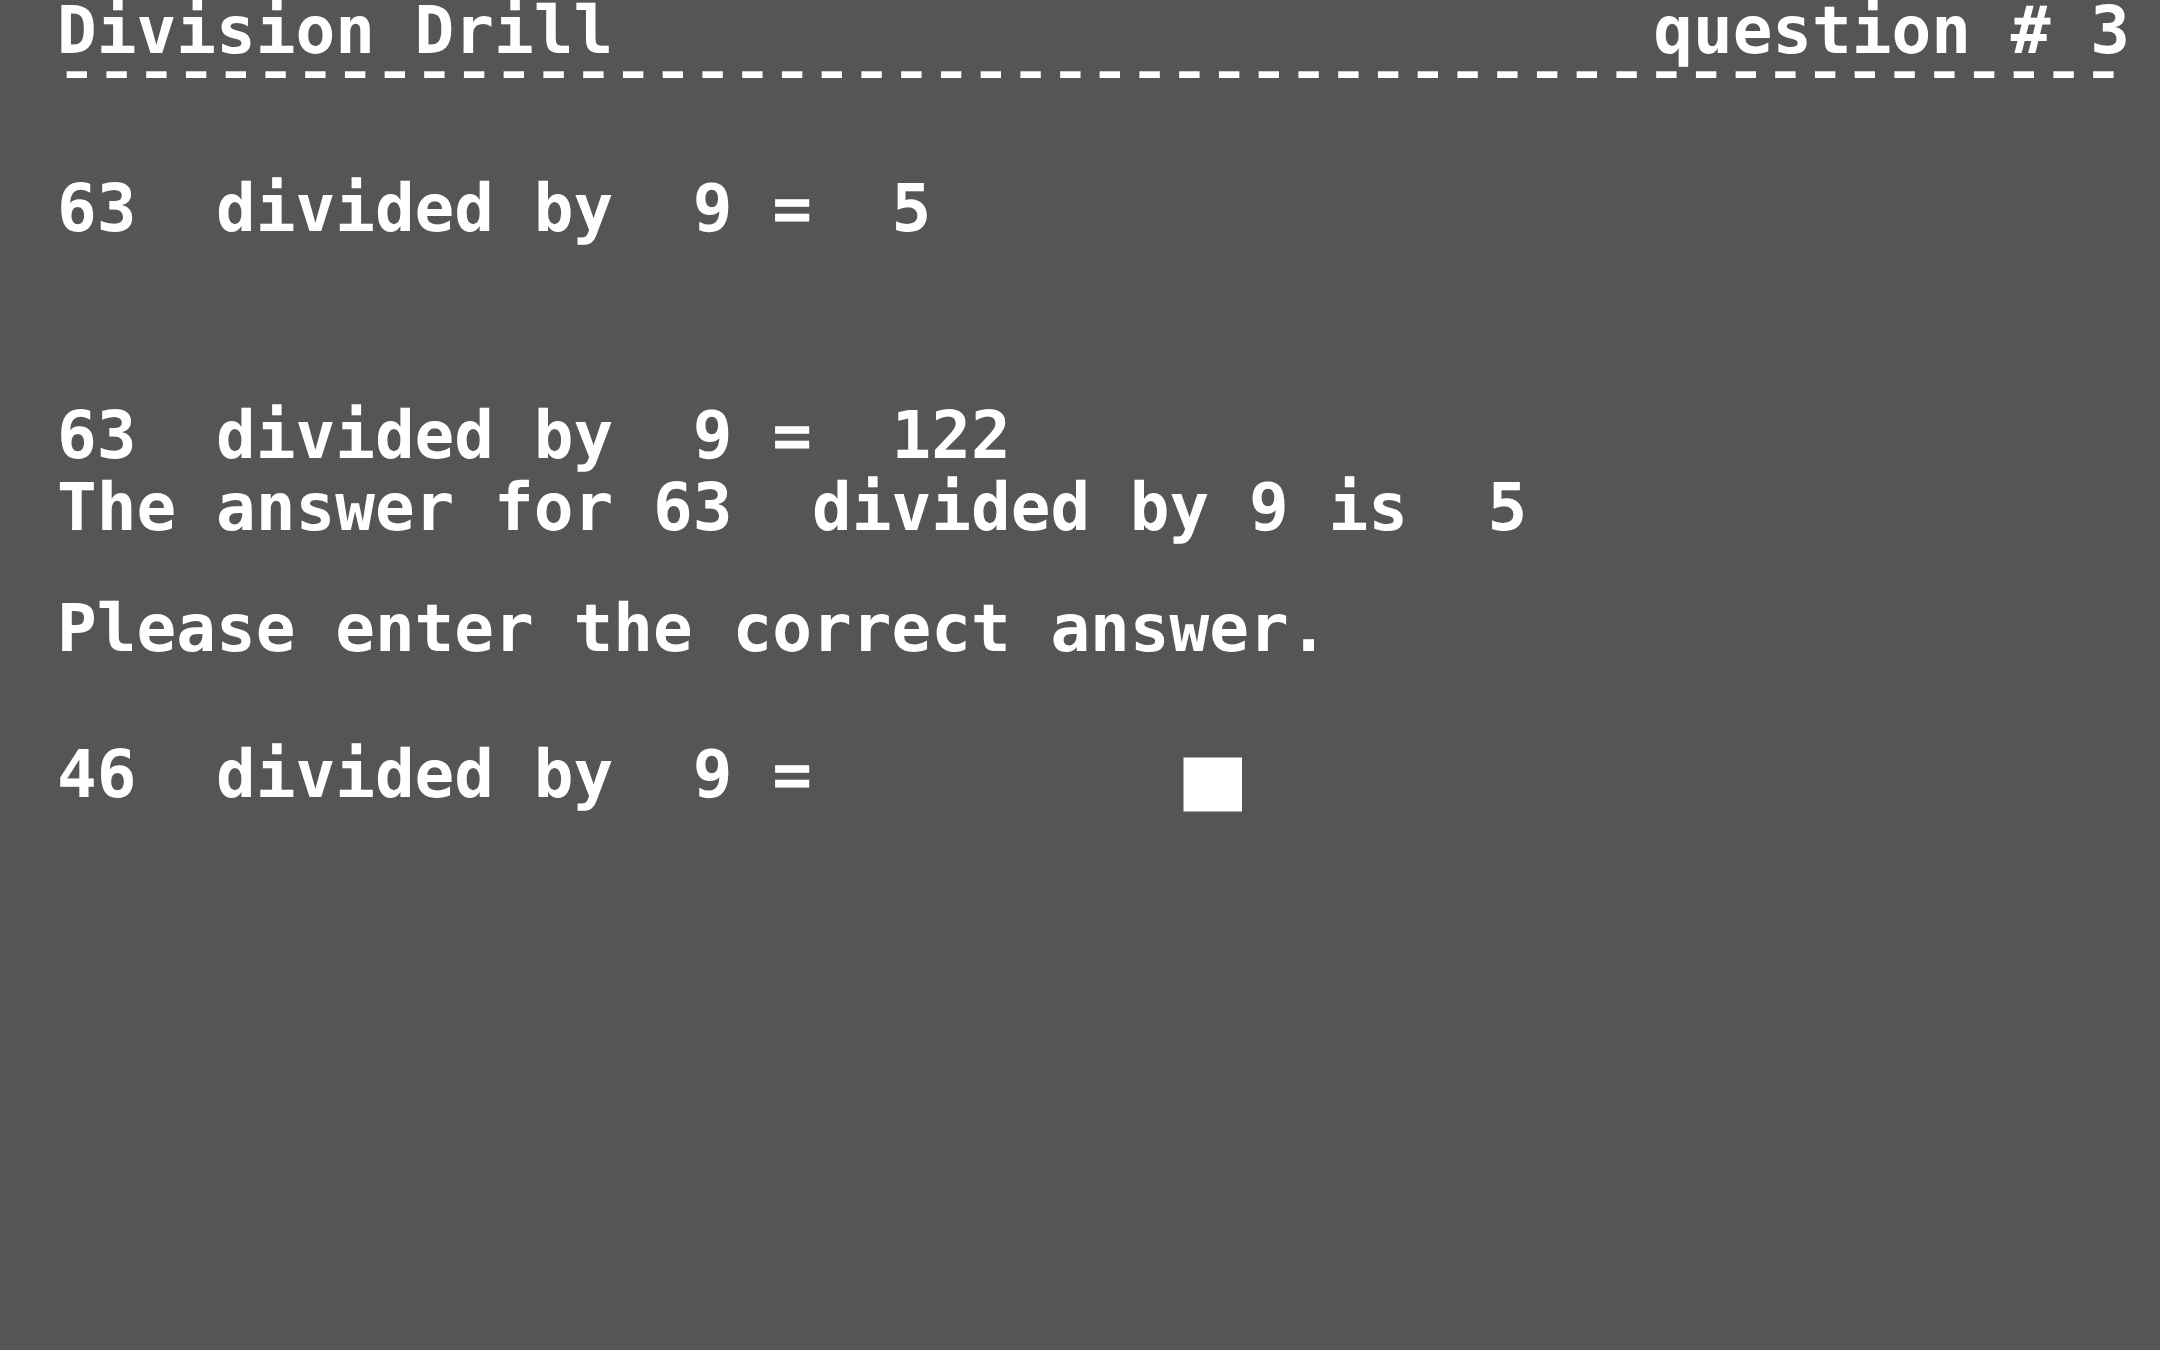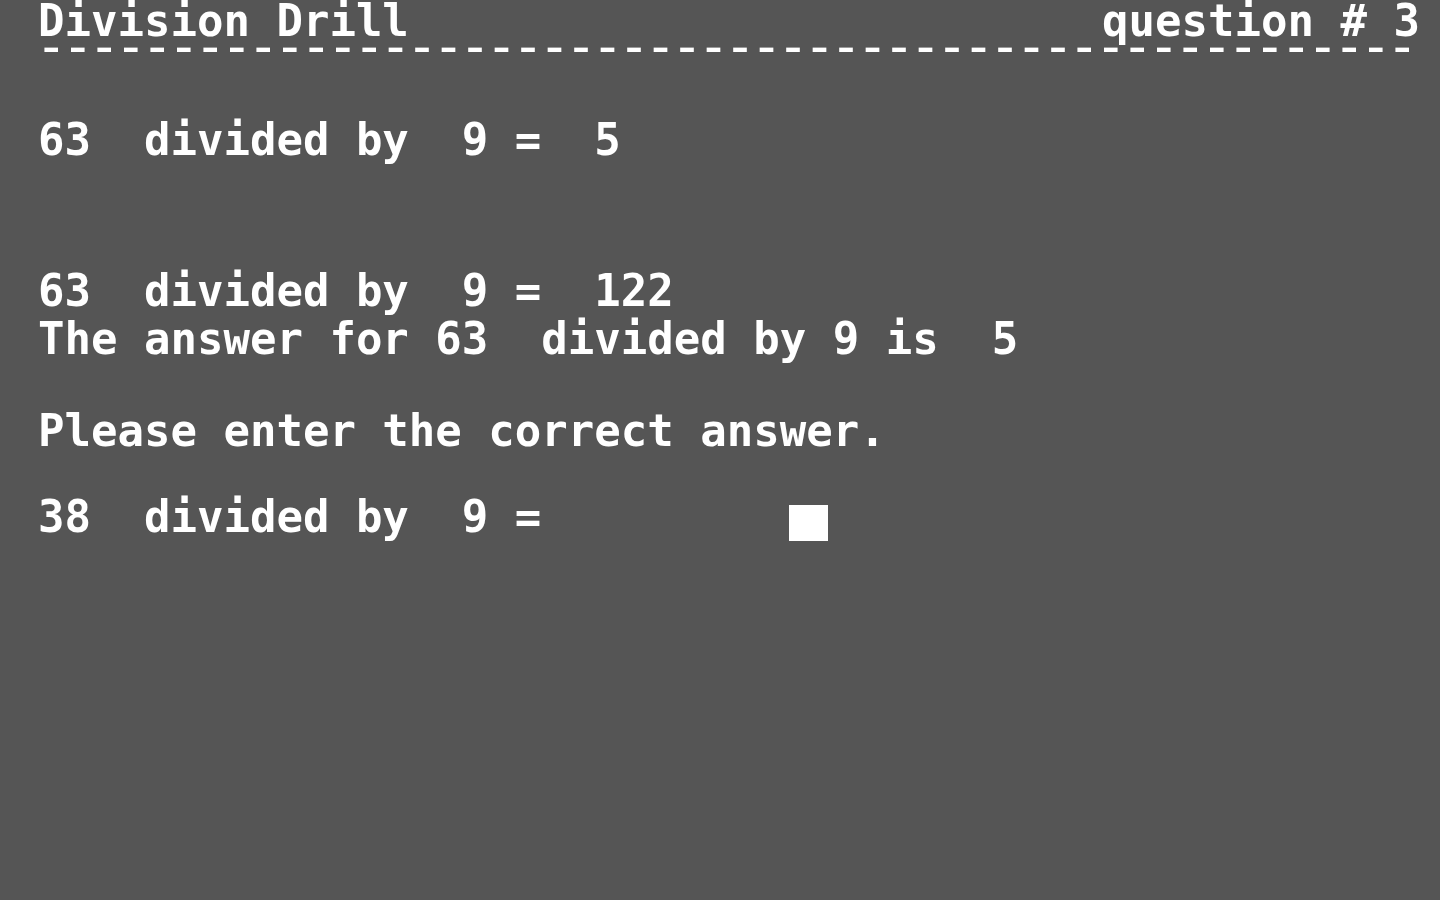--- a/index.html
+++ b/index.html
@@ -62,21 +62,21 @@
   }
 
   
   #title-row   { top: -2px; }
   #question-row{ top: -2px; }
 
   
   #eq1-row     { top: 117px; }
   #eq2-row     { top: 244px; margin-top: 24px; }
   #answer-row  { top: 316px; }
-  #prompt-row  { top: 408px; }
+  #prompt-row  { top: 397px; }
   #eq3-row     { top: 494px; }
   #help-row    { top: 820px; left: 255px; }
 
   
   #cursor-block {
     position: absolute;
     left: 789px;
     top: 505px;
     width: 39px;
     height: 36px;
@@ -97,18 +97,18 @@
   </div>
 
   <div class="row" id="eq1-row">63  divided by  9 =  5</div>
 
   <div class="row" id="eq2-row">63  divided by  9 =  122</div>
 
   <div class="row" id="answer-row">The answer for 63  divided by 9 is  5</div>
 
   <div class="row" id="prompt-row">Please enter the correct answer.</div>
 
-  <div class="row" id="eq3-row">38  divided by  9 =</div>
+  <div class="row" id="eq3-row">46  divided by  9 =</div>
 
   <div id="cursor-block" style="background: rgb(255, 255, 255);"></div>
 
 
 </div>
 
 </body></html>

